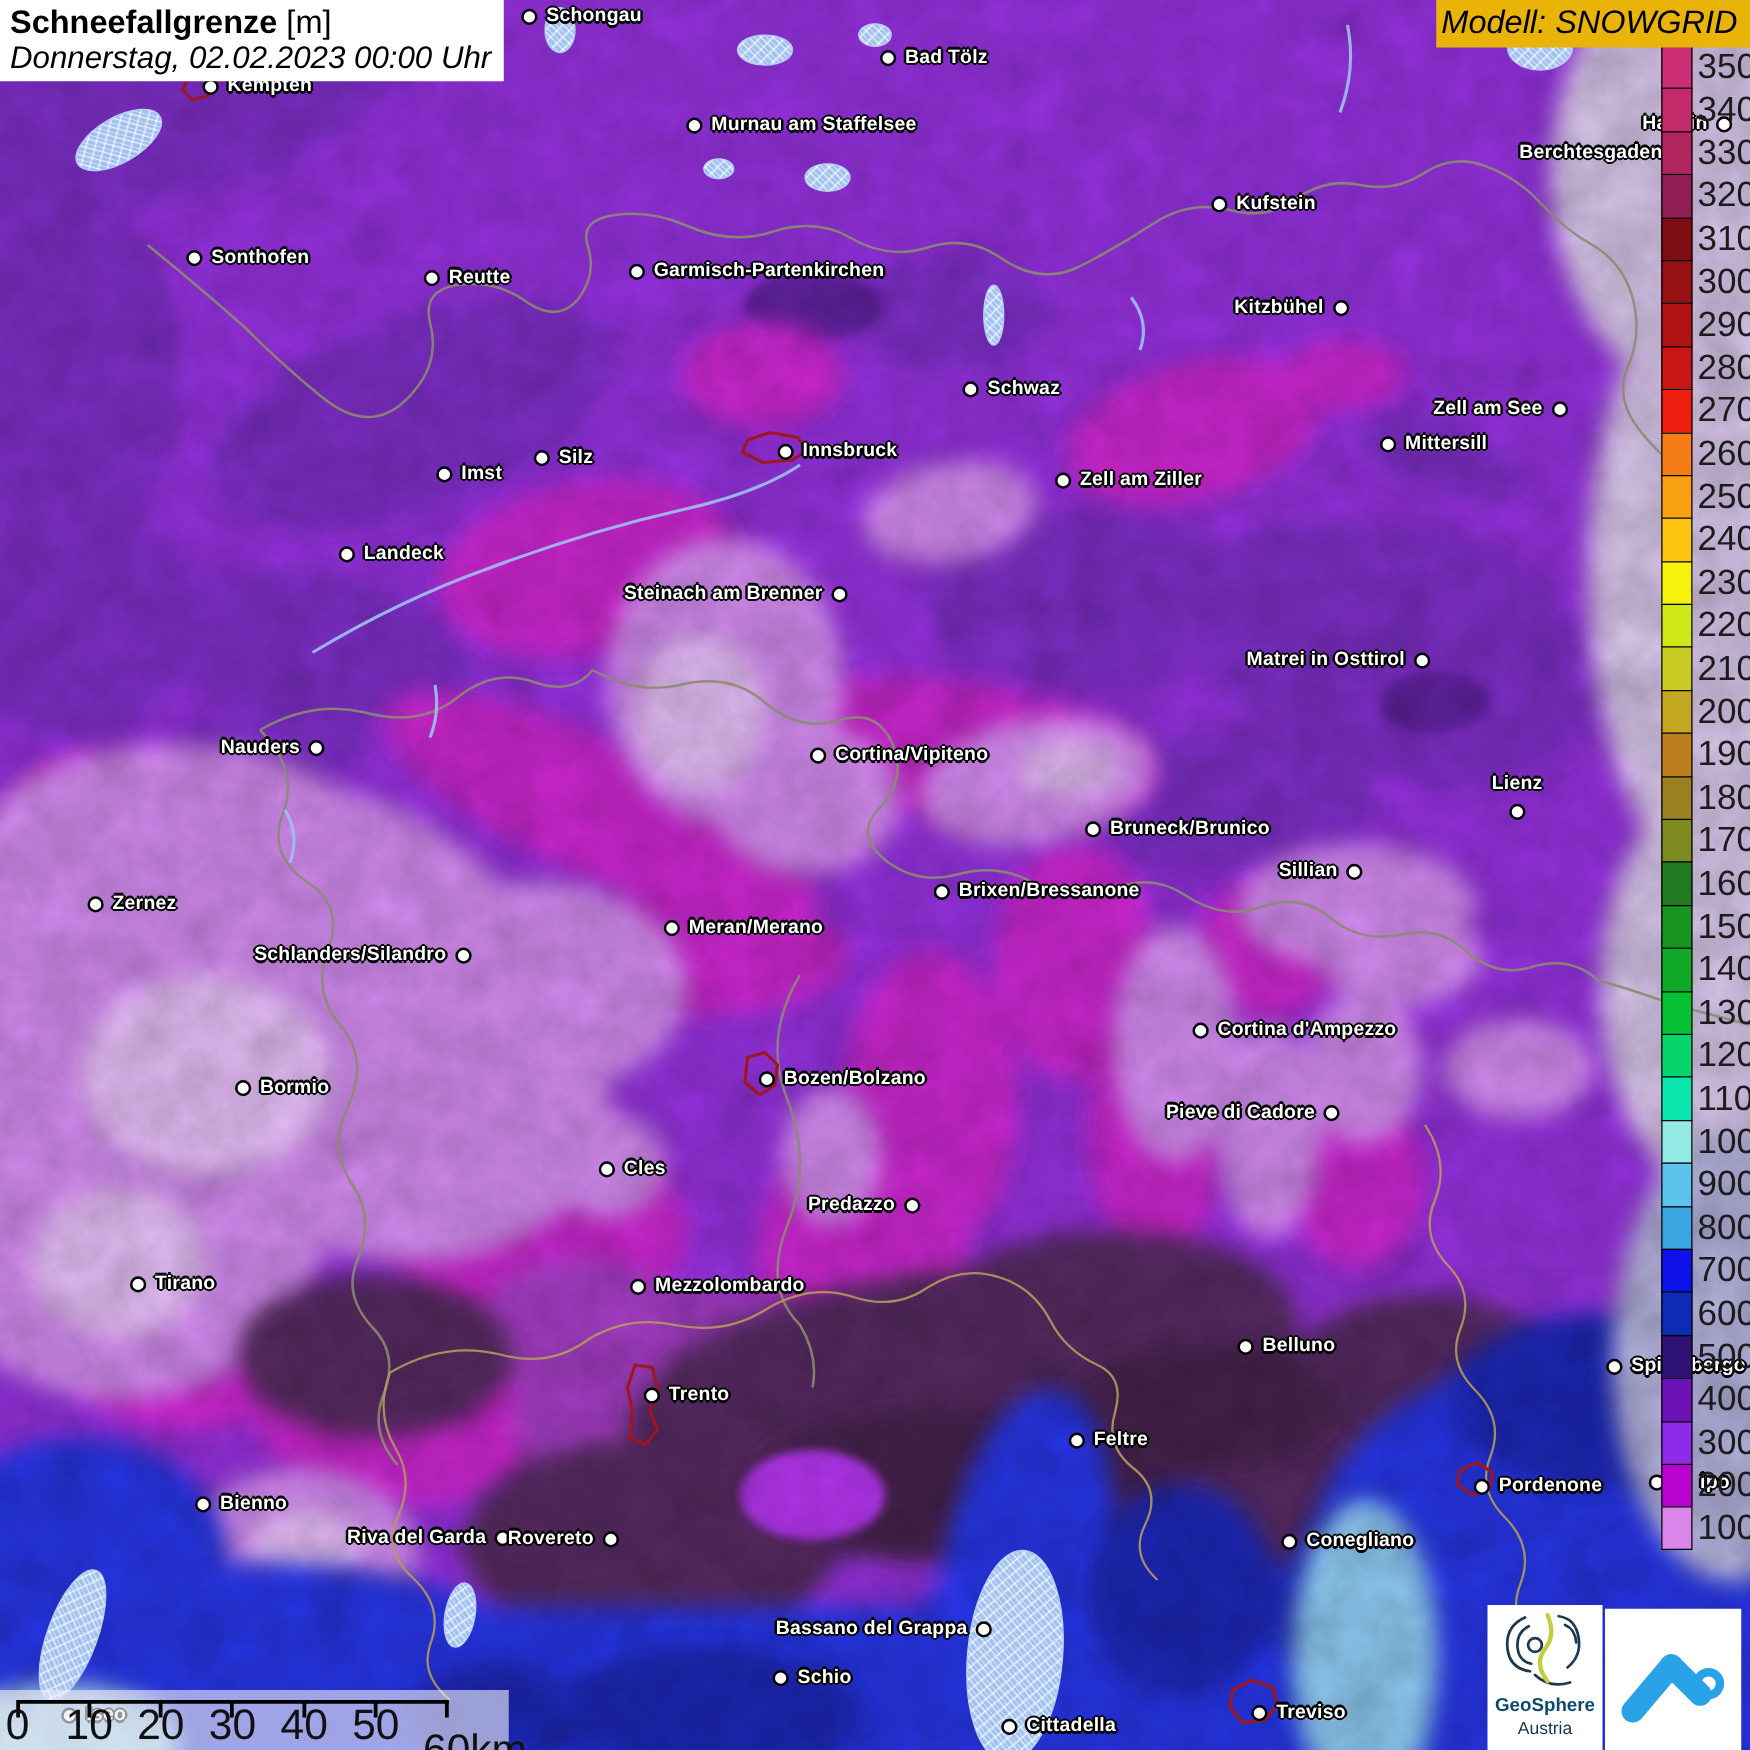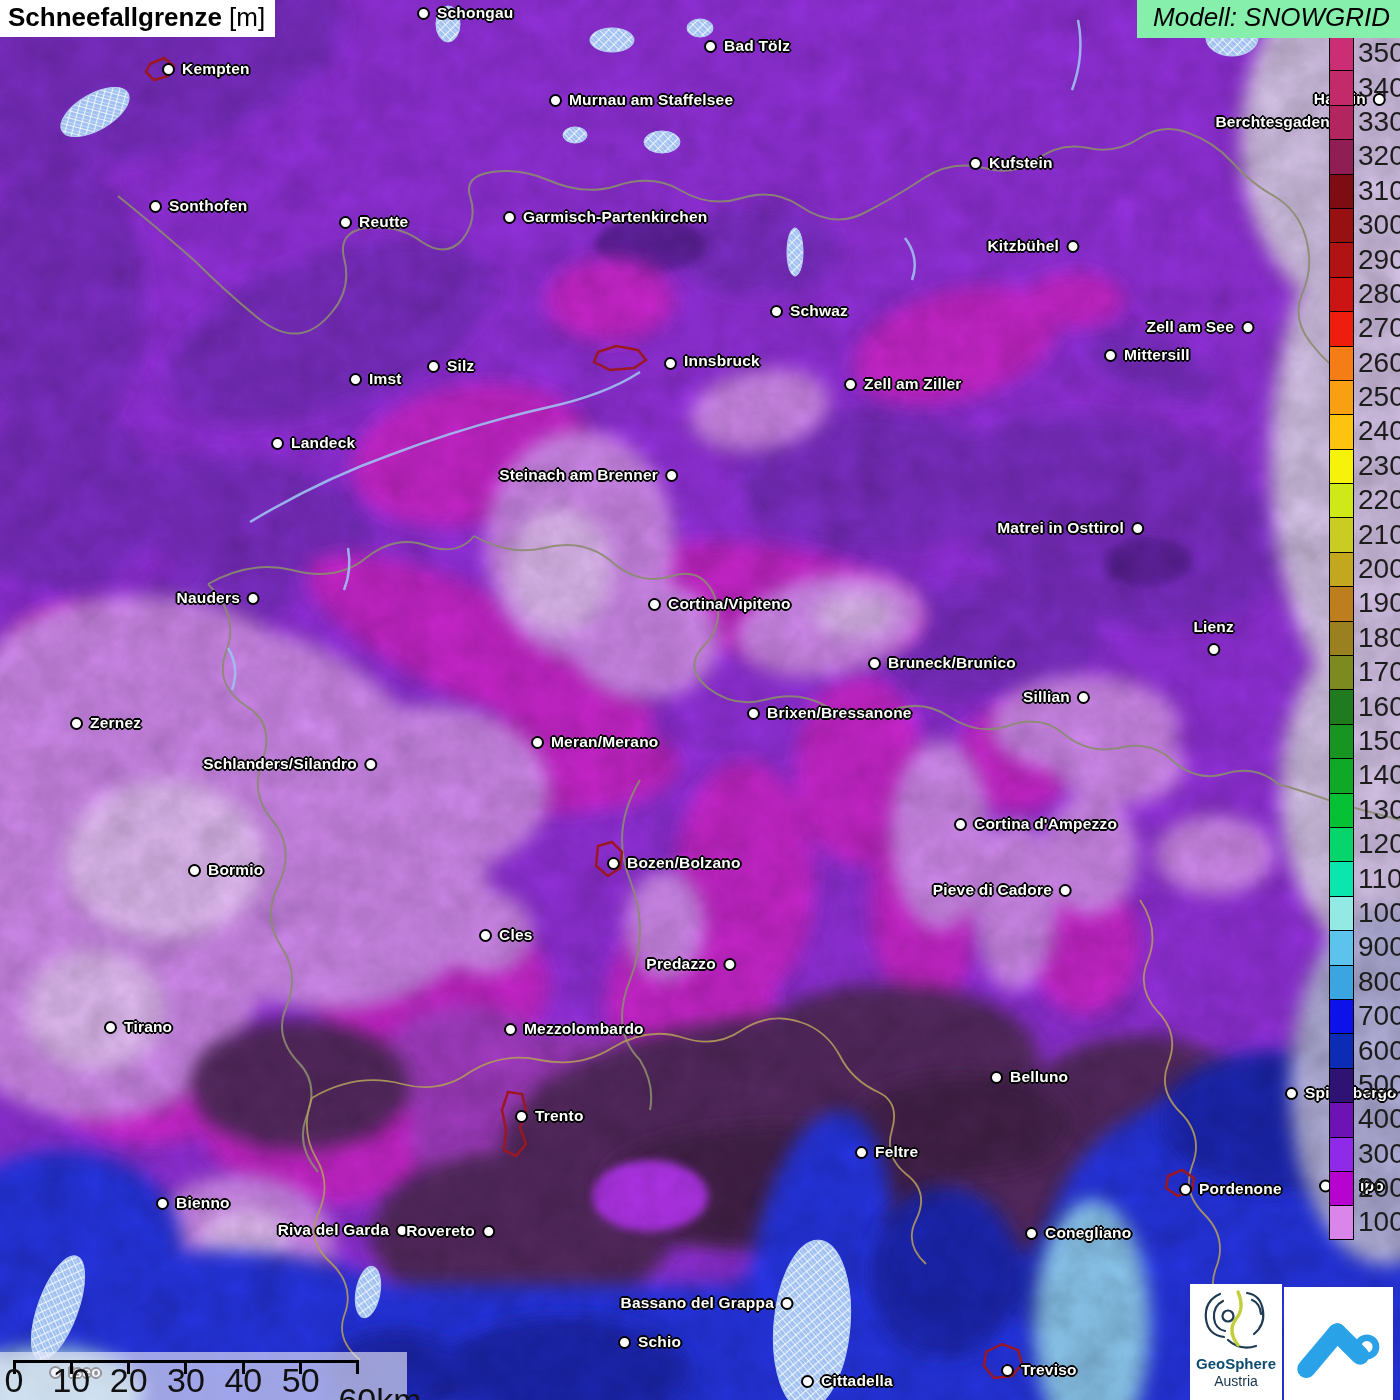--- a/index.html
+++ b/index.html
@@ -16,22 +16,22 @@
   .side-left{transform:translate(-7px,-50%);}
   .side-right{transform:translate(calc(-100% + 7px),-50%);}
   .side-none{transform:translate(-100%,-50%);}
   .side-plain{transform:translate(0,-50%);}
   
   #title-box{position:absolute;left:0;top:0;z-index:7;background:#fff;color:#000;
     padding:3px 10px 5px 8px;line-height:1.12;}
   #title-box .t1{font-size:26px;}
   #title-box .t1 b{font-weight:bold;}
   #title-box .t2{font-size:25px;font-style:italic;}
-  #model-box{position:absolute;right:0;top:0;z-index:7;background:#86efac;color:#000;
-    padding:2px 10px 5px 16px;font-size:26px;font-style:italic;}
+  #model-box{position:absolute;right:0;top:0;z-index:7;background:#eab308;color:#000;
+    padding:2px 10px 5px 4px;font-size:26px;font-style:italic;}
   
   #colorbar{position:absolute;left:1329px;top:36px;z-index:6;}
   .cb-row{display:flex;align-items:center;height:34.4px;}
   .cb-cell{width:25px;height:34.4px;border:1px solid #000;border-bottom:none;box-sizing:border-box;flex:0 0 auto;}
   .cb-row:last-child .cb-cell{border-bottom:1px solid #000;}
   .cb-val{font-size:28px;color:#1c1c1c;margin-left:4px;line-height:1;}
   
   #scalebar{position:absolute;left:0;top:1352px;width:407px;height:48px;z-index:5;
     background:rgba(238,238,248,.62);}
   #sb-line{position:absolute;left:14px;top:8px;width:345px;height:3px;background:#000;}
@@ -282,21 +282,21 @@
         <span class="cname">Schwaz</span>
       </div>
       <div class="city side-right" style="left: 1247px; top: 327px;">
         <span class="cname">Zell am See</span>
         <span class="dot"></span>
       </div>
       <div class="city side-left" style="left: 1111px; top: 355px;">
         <span class="dot"></span>
         <span class="cname">Mittersill</span>
       </div>
-      <div class="city side-left" style="left: 671px; top: 361px; align-items: flex-end;">
+      <div class="city side-left" style="left: 629px; top: 361px;">
         <span class="dot"></span>
         <span class="cname">Innsbruck</span>
       </div>
       <div class="city side-left" style="left: 434px; top: 366px;">
         <span class="dot"></span>
         <span class="cname">Silz</span>
       </div>
       <div class="city side-left" style="left: 356px; top: 379px;">
         <span class="dot"></span>
         <span class="cname">Imst</span>
@@ -605,20 +605,21 @@
         <div class="cb-val">200</div>
       </div>
       <div class="cb-row">
         <div class="cb-cell" style="background: rgb(217, 133, 234);"></div>
         <div class="cb-val">100</div>
       </div>
     </div>
 
   <div id="title-box">
     <div class="t1"><b>Schneefallgrenze</b> <span>[m]</span></div>
+    <div class="t2">Donnerstag, 02.02.2023 00:00 Uhr</div>
   </div>
   <div id="model-box">Modell: SNOWGRID</div>
 
   <div id="logo-geo">
     <svg width="88" height="70" viewBox="0 0 88 70">
       <g stroke="#1d3a52" fill="none" stroke-width="2.2" stroke-linecap="round">
         <path d="M28,10 q-16,7 -14,25 q2,16 18,18"></path>
         <path d="M31,17 q-10,5 -9,17 q1,11 11,13"></path>
         <circle cx="36" cy="32" r="5.5"></circle>
         <path d="M55,9 q14,2 16,18 q2,14 -9,23"></path>

